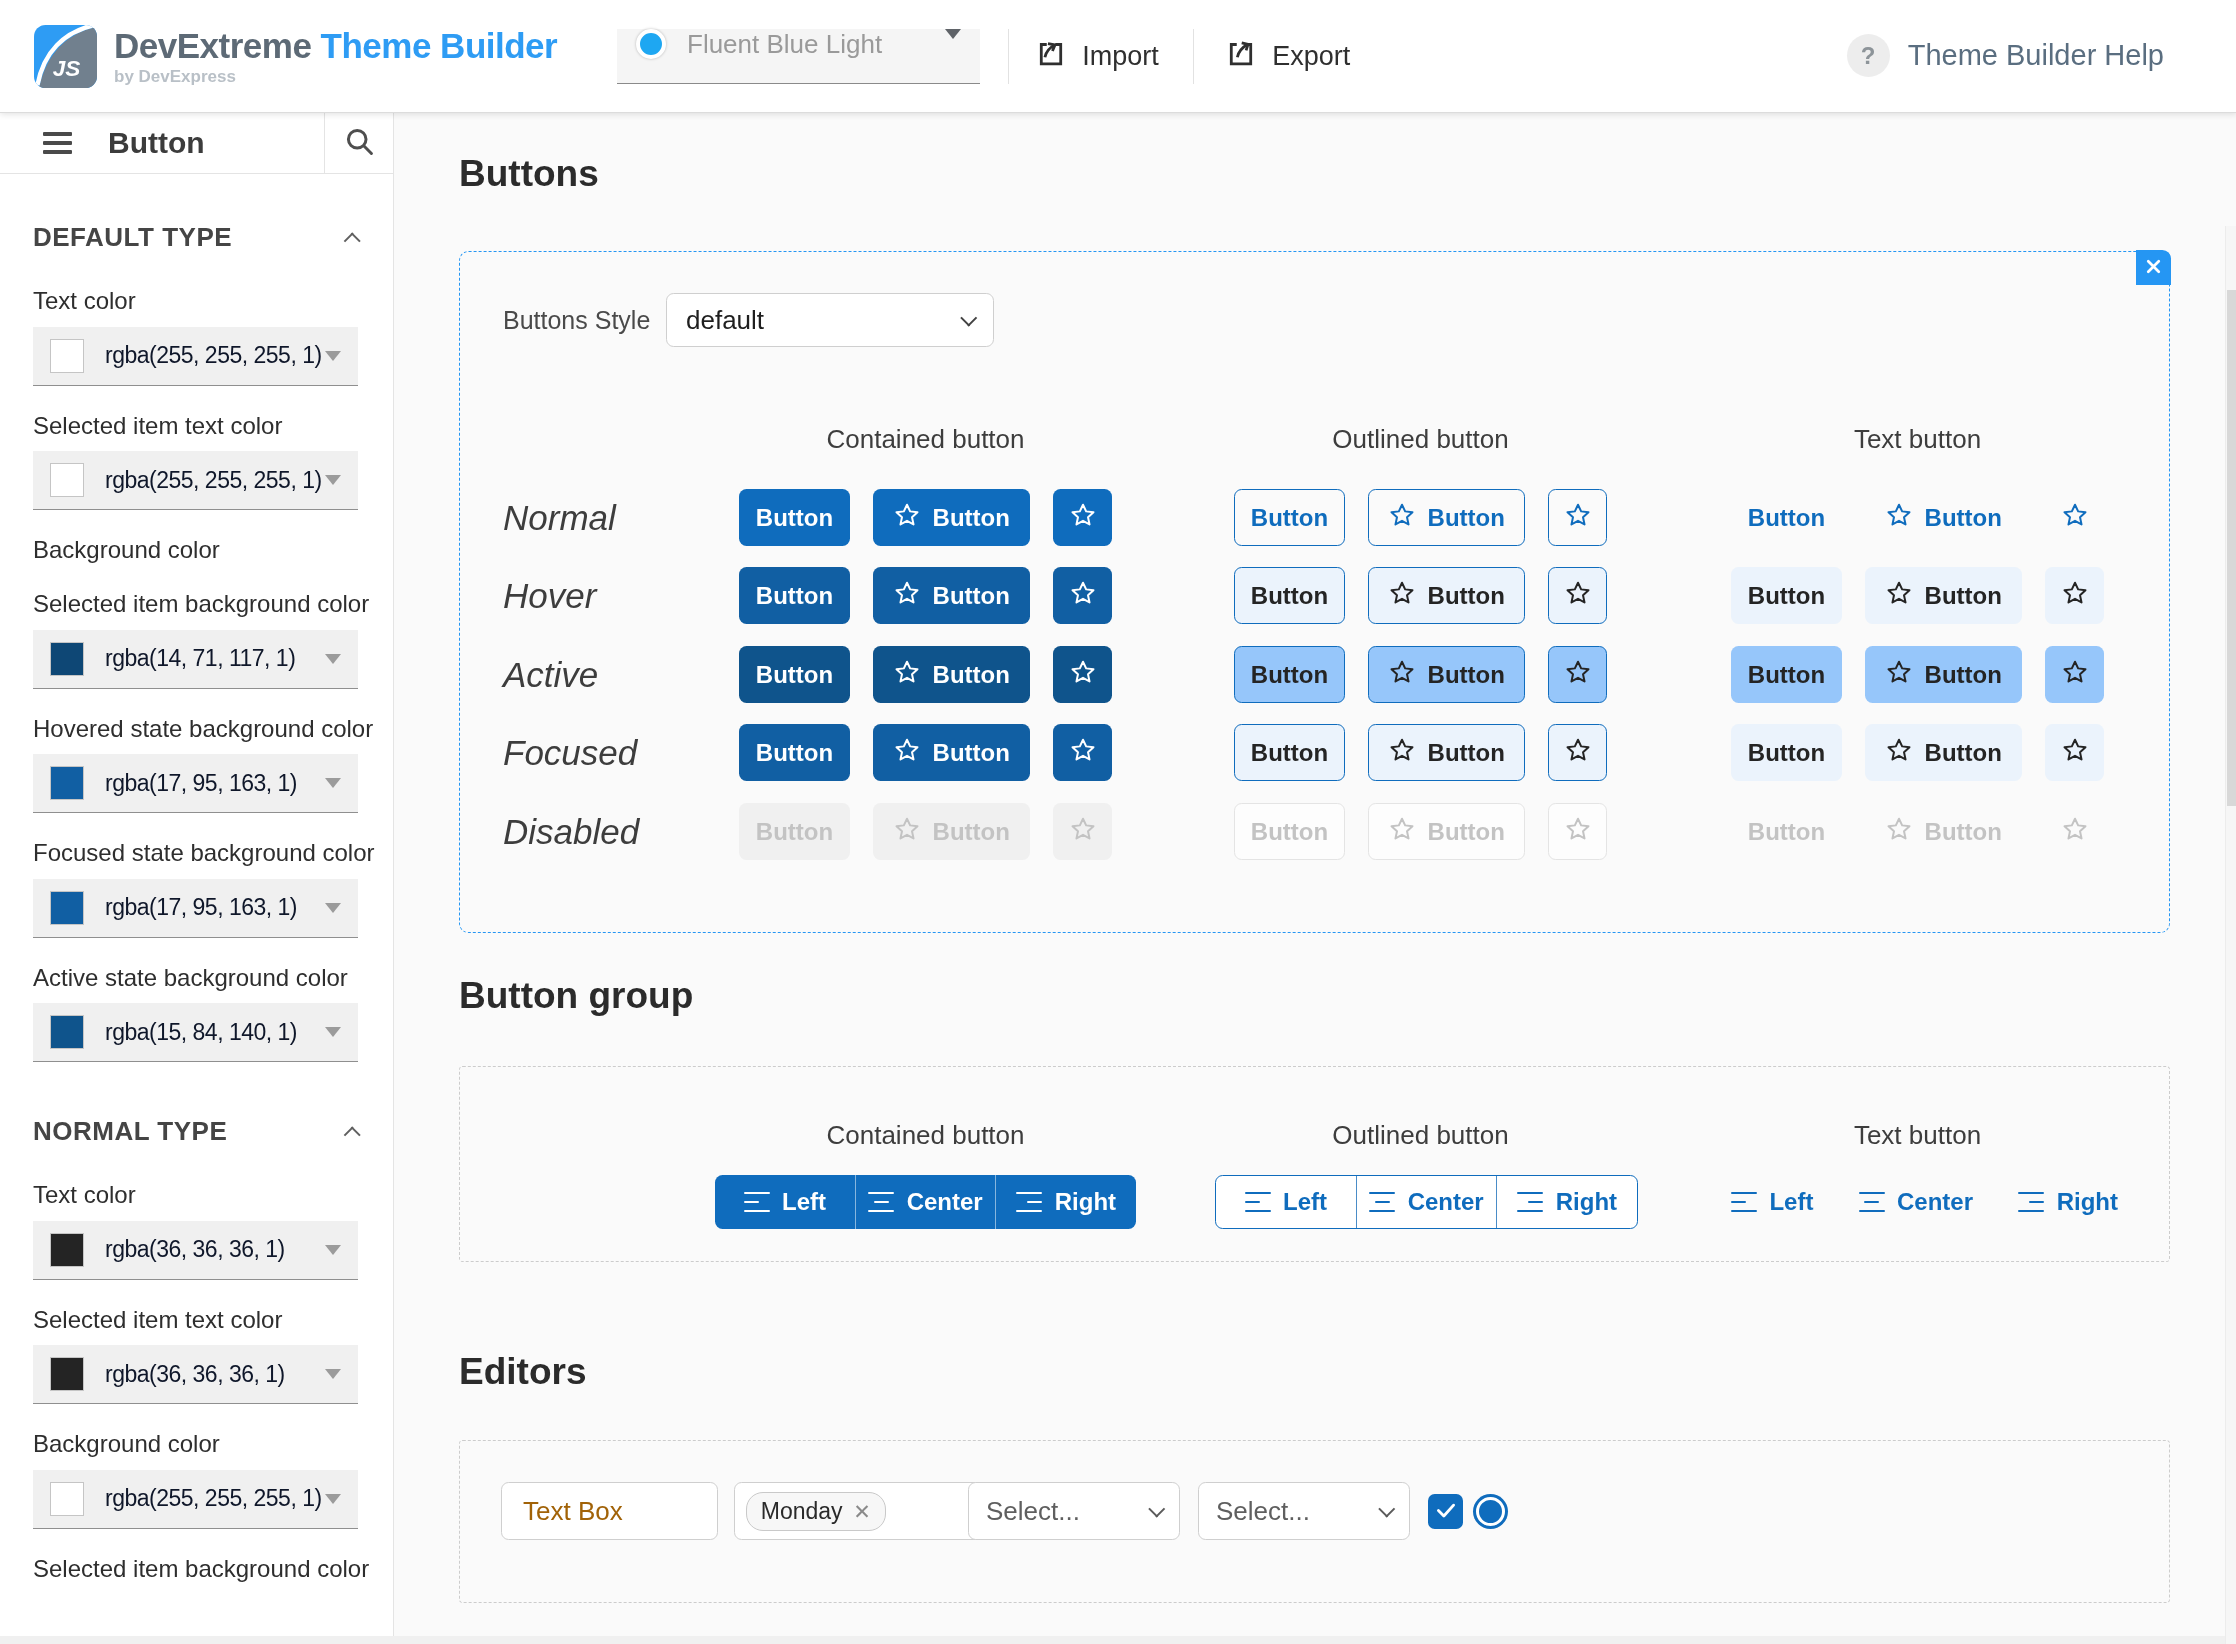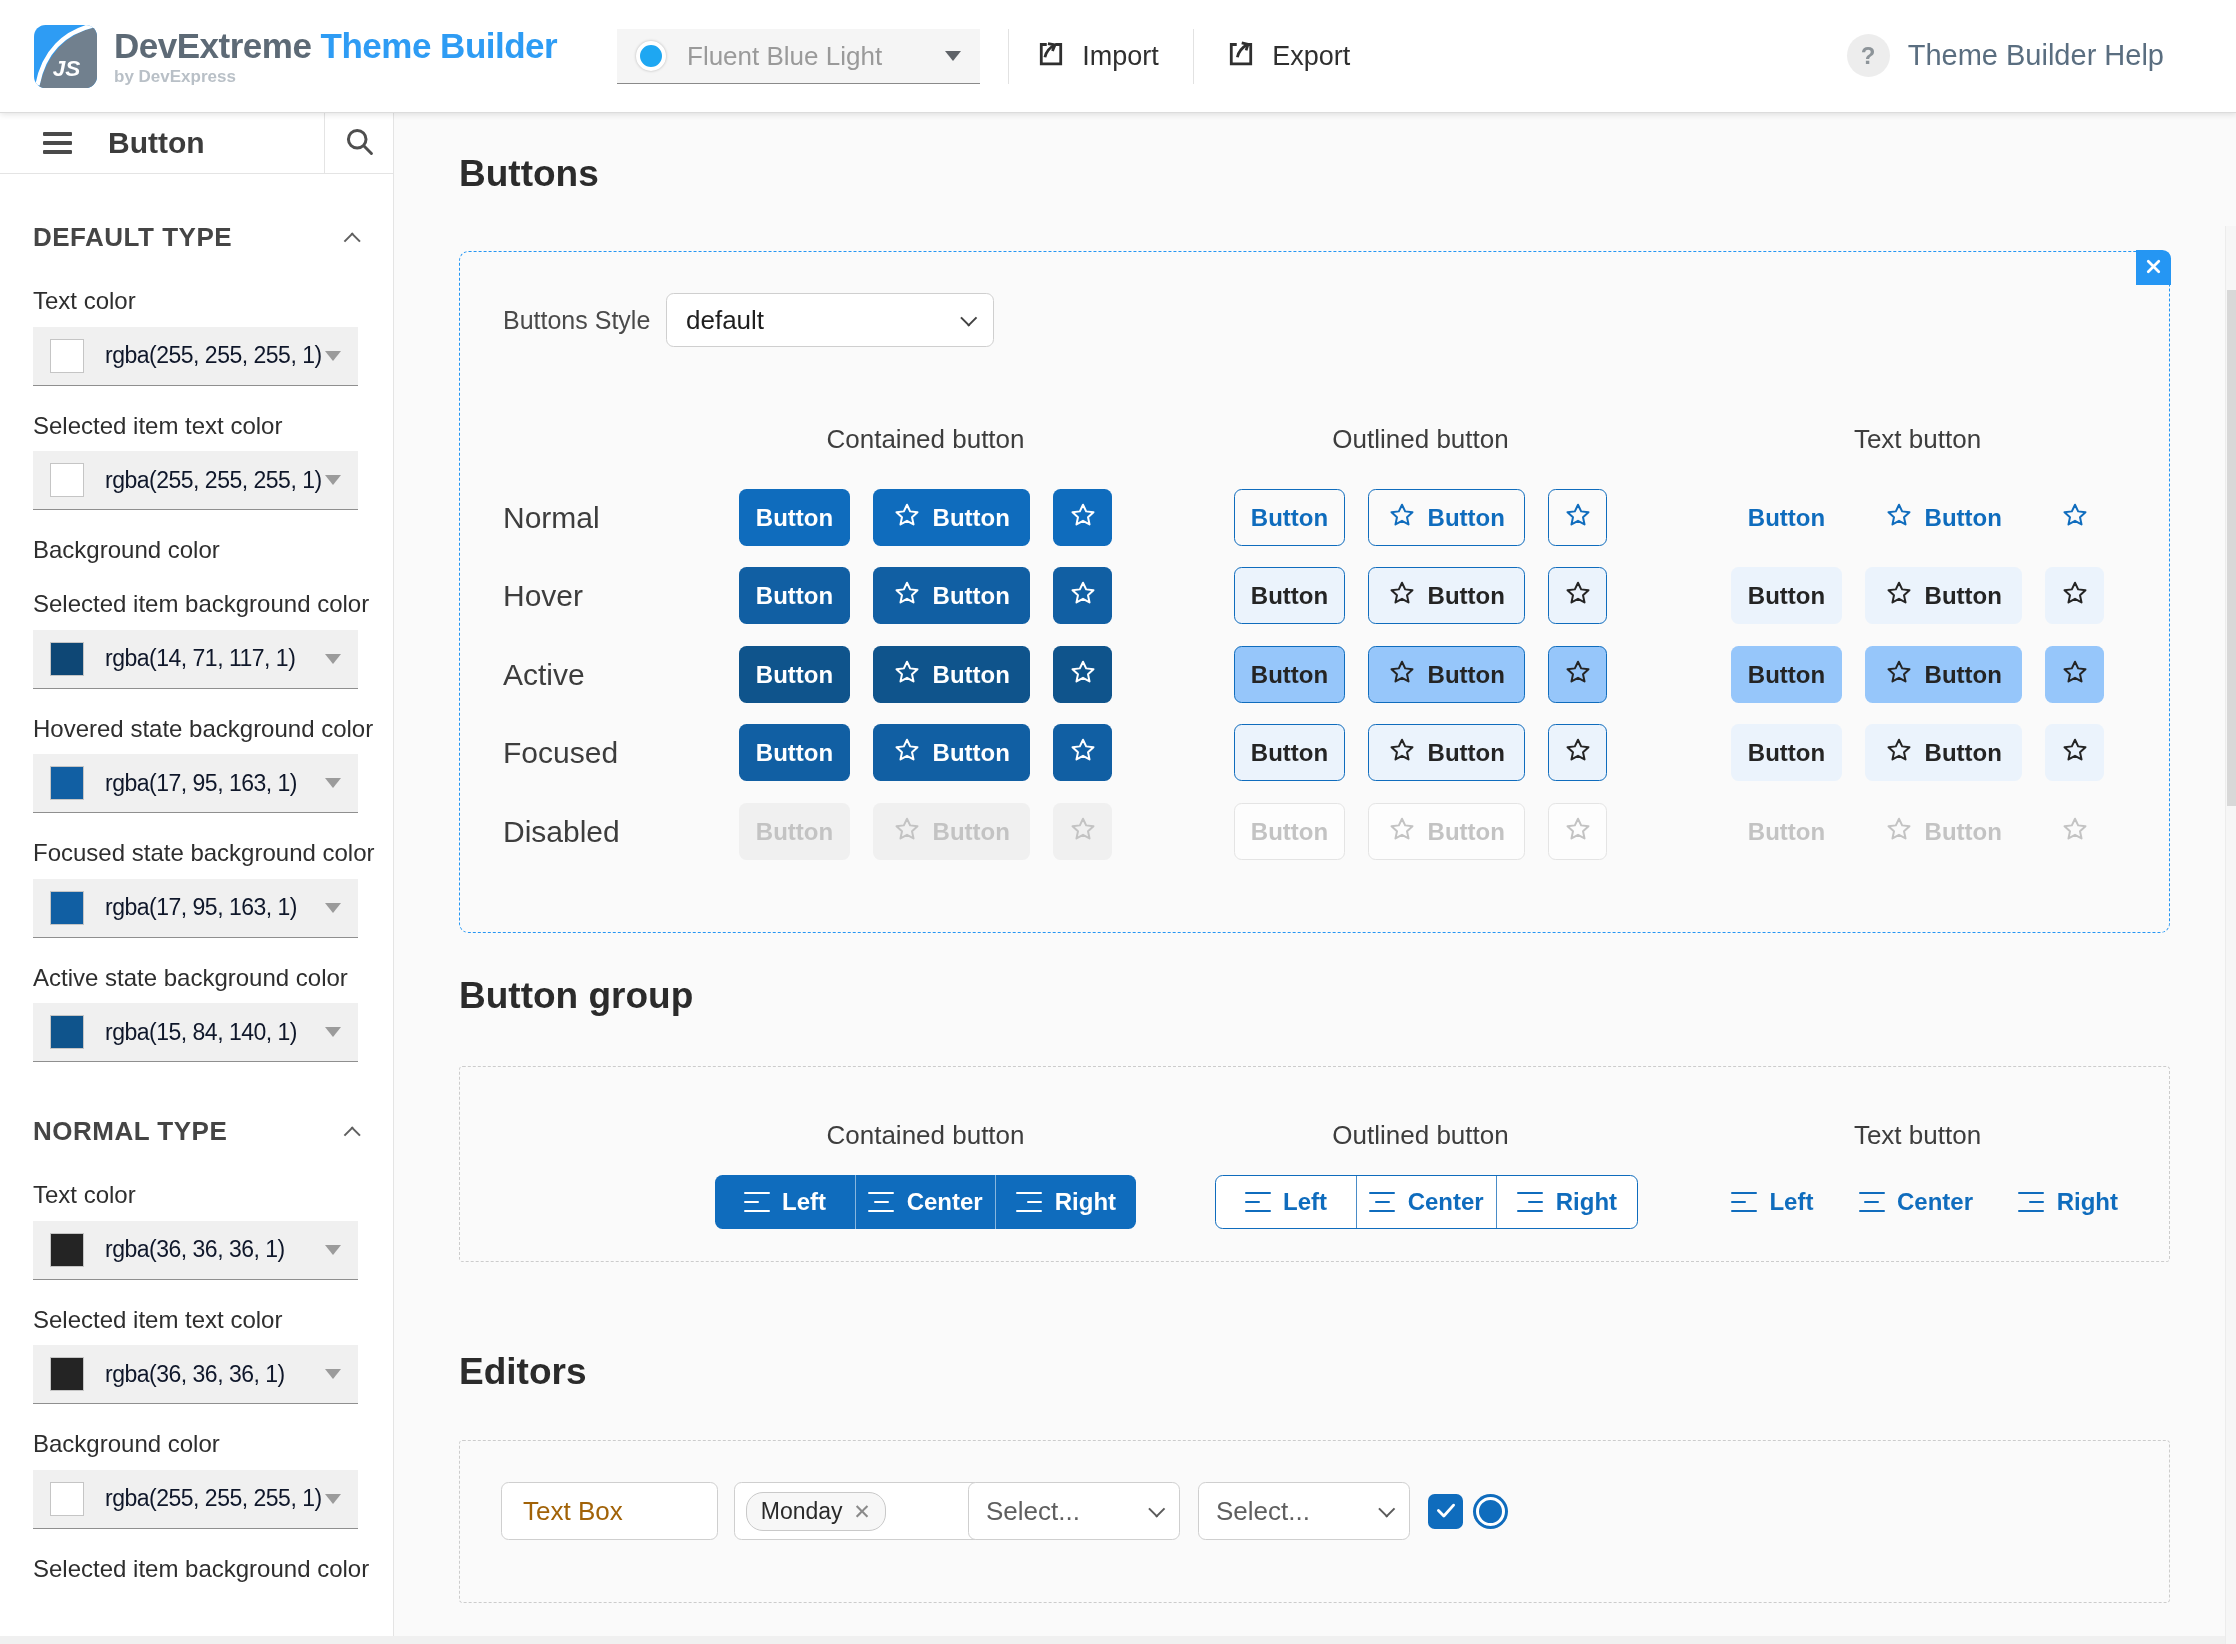--- a/index.html
+++ b/index.html
@@ -14,21 +14,21 @@
   
   .app-header{position:absolute;top:0;left:0;right:0;height:113px;background:#fff;
     border-bottom:1px solid #dcdcdc;box-shadow:0 1.9px 6.7px rgba(0,0,0,.13);z-index:20;}
   .brand{position:absolute;left:34px;top:25px;display:flex;align-items:center;}
   .brand-badge{width:63px;height:63px;border-radius:11.5px;overflow:hidden;flex:none;}
   .brand-text{margin-left:17px;line-height:1;}
   .brand-title{font-size:35px;font-weight:700;color:#5d6a76;letter-spacing:-0.5px;}
   .brand-title .accent{color:#2e9cf4;}
   .brand-sub{font-size:17px;font-weight:700;color:#b9c0c7;margin-top:4.8px;}
   .theme-select{position:absolute;left:617px;top:29px;width:363px;height:55px;background:#f5f5f5;
-    border-bottom:1.9px solid #8a8a8a;display:flex;align-items:center;padding:0 19px;cursor:pointer;}
+    border-bottom:1.9px solid #8a8a8a;display:flex;padding:0 19px;cursor:pointer;}
   .theme-dot{width:30px;height:30px;border-radius:50%;background:#1ea7f2;border:4.8px solid #fff;
     box-shadow:0 0 2.9px rgba(0,0,0,.25);flex:none;}
   .theme-name{margin-left:21px;font-size:26px;color:#9a9a9a;}
   .tri-down{width:0;height:0;border-left:8.6px solid transparent;border-right:8.6px solid transparent;
     border-top:10.5px solid #5f6368;margin-left:auto;}
   .hdr-div{position:absolute;top:29px;width:1px;height:55px;background:#e2e2e2;}
   .hdr-btn{position:absolute;top:36px;display:flex;align-items:center;gap:14.3px;font-size:27px;
     color:#2f2f2f;cursor:pointer;background:none;border:none;font-family:inherit;}
   .help{position:absolute;right:73px;top:34px;display:flex;align-items:center;gap:18px;cursor:pointer;}
   .help-circle{width:43px;height:43px;border-radius:50%;background:#ededed;color:#8d9499;
@@ -74,21 +74,21 @@
   .style-label{font-size:25px;color:#4a4a4a;width:163px;flex:none;}
   .style-select{width:328px;height:54px;background:#fff;border:1px solid #cfcfcf;border-radius:7.6px;
     display:flex;align-items:center;padding:0 19px;font-size:26px;color:#1f1f1f;cursor:pointer;text-align:center;}
   .chev-down{width:11.5px;height:11.5px;border-right:2.4px solid #424242;border-bottom:2.4px solid #424242;
     transform:rotate(45deg);margin-left:auto;margin-bottom:4.8px;}
   .col-headers{position:absolute;left:0;right:0;height:32.5px;}
   #grid-headers{top:172px;}
   #bg-headers{top:53px;}
   .col-headers span{position:absolute;width:373px;text-align:center;font-size:26px;color:#3d3d3d;}
   .grid-row{position:absolute;left:0;right:0;height:57px;}
-  .row-label{position:absolute;left:43px;font-size:30px;color:#3d3d3d;line-height:57px;}
+  .row-label{position:absolute;left:43px;font-size:35px;color:#3d3d3d;line-height:57px;font-style:italic;}
   .grid-cell{position:absolute;top:0;display:flex;gap:23px;}
   .db{height:57px;border-radius:7.6px;display:inline-flex;align-items:center;justify-content:center;
     gap:11.5px;font-size:24px;font-weight:600;font-family:inherit;border:1px solid transparent;
     padding:0;cursor:pointer;background:transparent;}
   .w1{width:111px;} .w2{width:157px;} .w3{width:59px;}
   .k-contained.st-normal{background:#0f6cbd;color:#fff;}
   .k-contained.st-hover,.k-contained.st-focused{background:#115fa3;color:#fff;}
   .k-contained.st-active{background:#0f548c;color:#fff;}
   .k-contained.st-disabled{background:#f0f0f0;color:#c3c3c3;}
   .k-outlined{border-color:#0f6cbd;color:#0f6cbd;background:transparent;}

